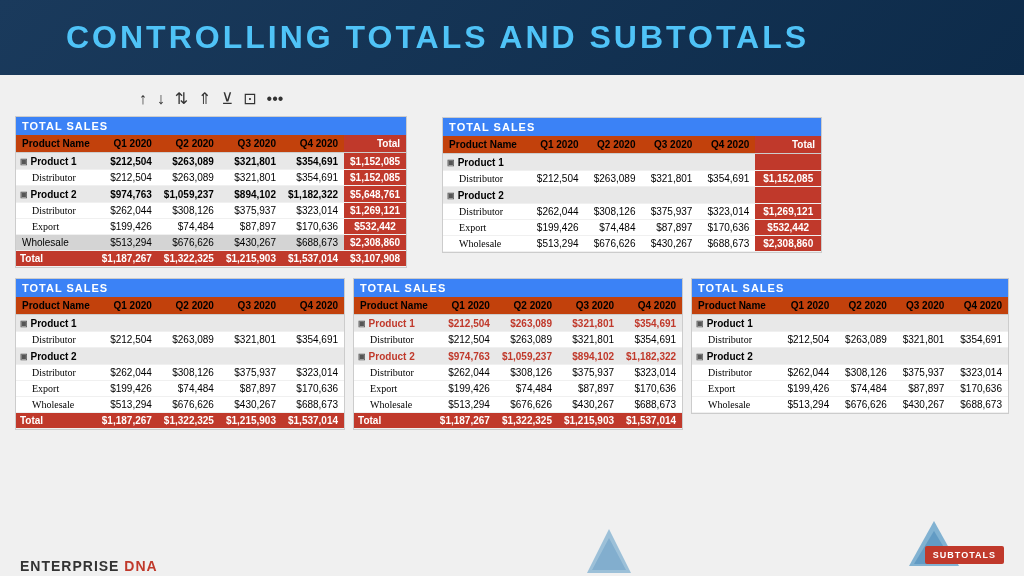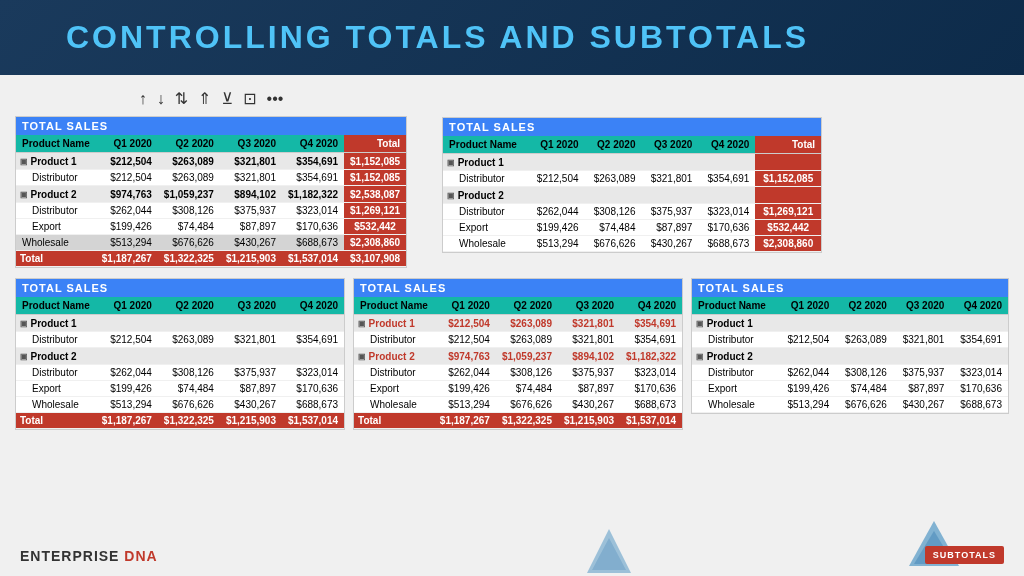--- a/index.html
+++ b/index.html
@@ -76,21 +76,21 @@
       letter-spacing: 1px;
     }
 
     table {
       border-collapse: collapse;
       font-size: 11px;
       width: 100%;
     }
 
     table thead tr th {
-      background: #14b8a6;
+      background: #c2410c;
       padding: 3px 6px;
       text-align: right;
       font-weight: 600;
       font-size: 10px;
       border-bottom: 1px solid #ccc;
       white-space: nowrap;
     }
     table thead tr th:first-child {
       text-align: left;
     }
@@ -111,20 +111,21 @@
       font-weight: 700;
       background: #e8e8e8;
     }
     .row-product td:first-child {
       padding-left: 4px;
     }
 
     
     .row-sub td:first-child {
       padding-left: 16px;
+      font-family: Liberation Serif, serif;
     }
 
     
     .row-total td {
       background: #c0392b;
       color: white;
       font-weight: 700;
     }
 
     
@@ -153,21 +154,21 @@
       margin-top: 2px;
     }
 
     .bottom-table-wrap {
       flex: 1;
     }
 
     
     .footer-brand {
       position: absolute;
-      bottom: 12px;
+      bottom: 2px;
       left: 20px;
       font-size: 14px;
       font-weight: 900;
       color: #1a1a1a;
       letter-spacing: 1px;
     }
     .footer-brand span {
       color: #c0392b;
     }
 
@@ -273,21 +274,21 @@
               </tr>
               <tr class="row-product">
                 <td style="padding-left: 4px;"><span style="display: inline-flex; align-items: center; gap: 3px;">
                     <span style="font-size: 8px; color: rgb(85, 85, 85);">▣</span>
                     <span>Product 2</span>
                   </span></td>
                 <td>$974,763</td>
                 <td>$1,059,237</td>
                 <td>$894,102</td>
                 <td>$1,182,322</td>
-                <td class="col-total">$2,538,087</td>
+                <td class="col-total">$5,648,761</td>
               </tr>
               <tr class="row-sub">
                 <td style="padding-left: 16px;">Distributor</td>
                 <td>$262,044</td>
                 <td>$308,126</td>
                 <td>$375,937</td>
                 <td>$323,014</td>
                 <td class="col-total">$1,269,121</td>
               </tr>
               <tr class="row-sub">

